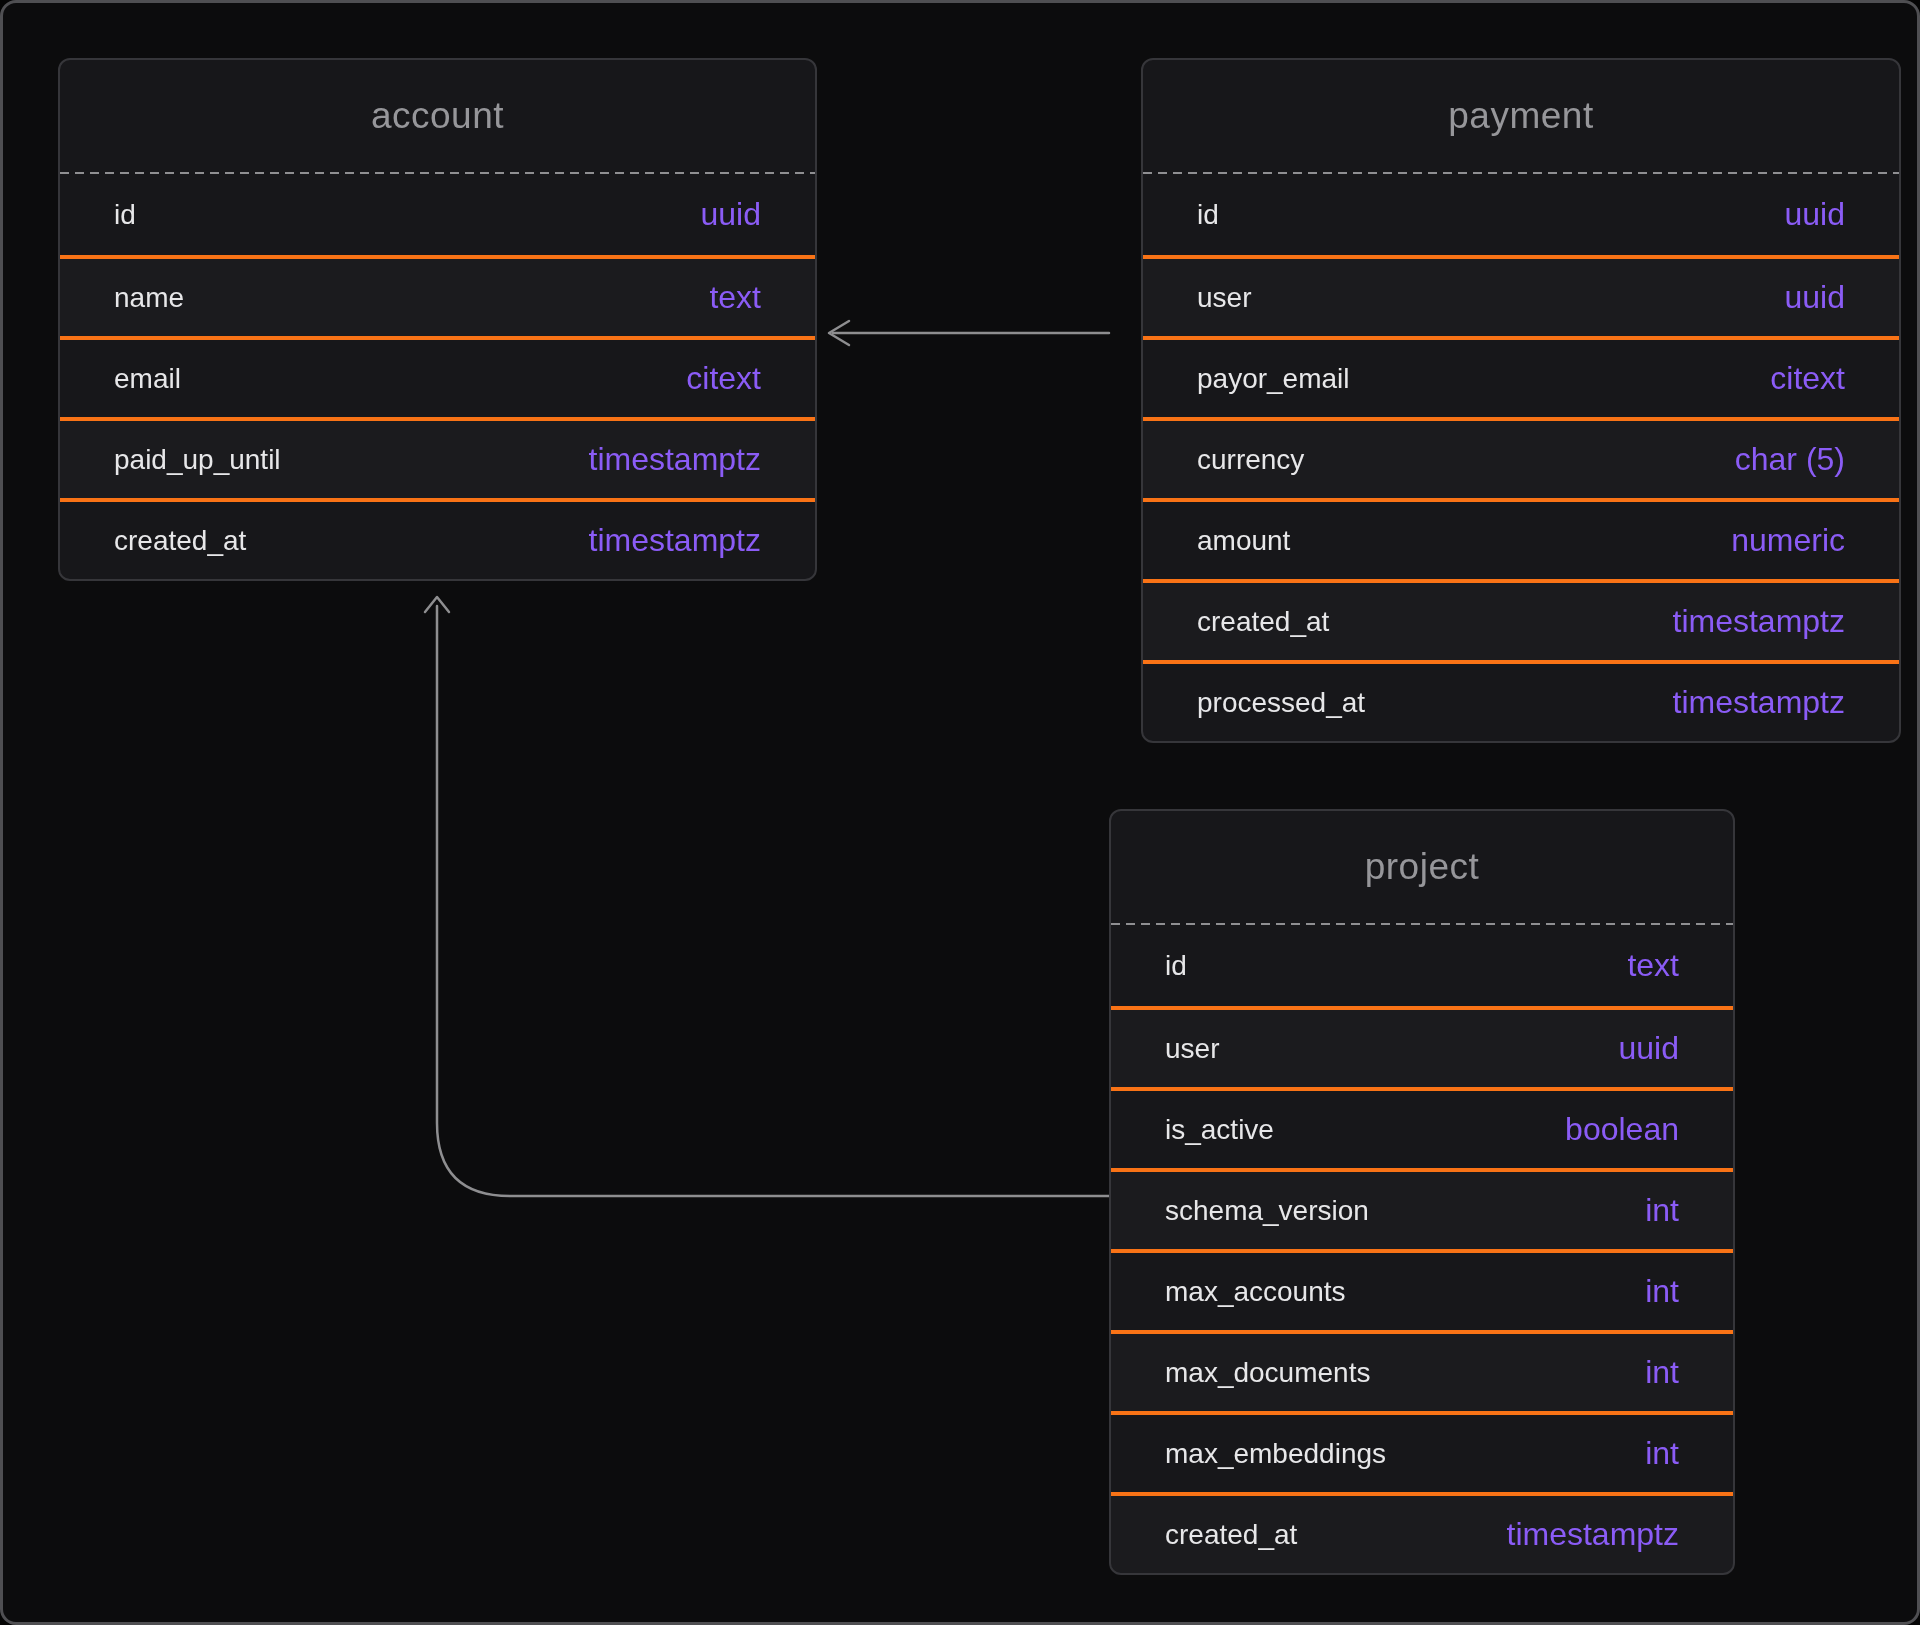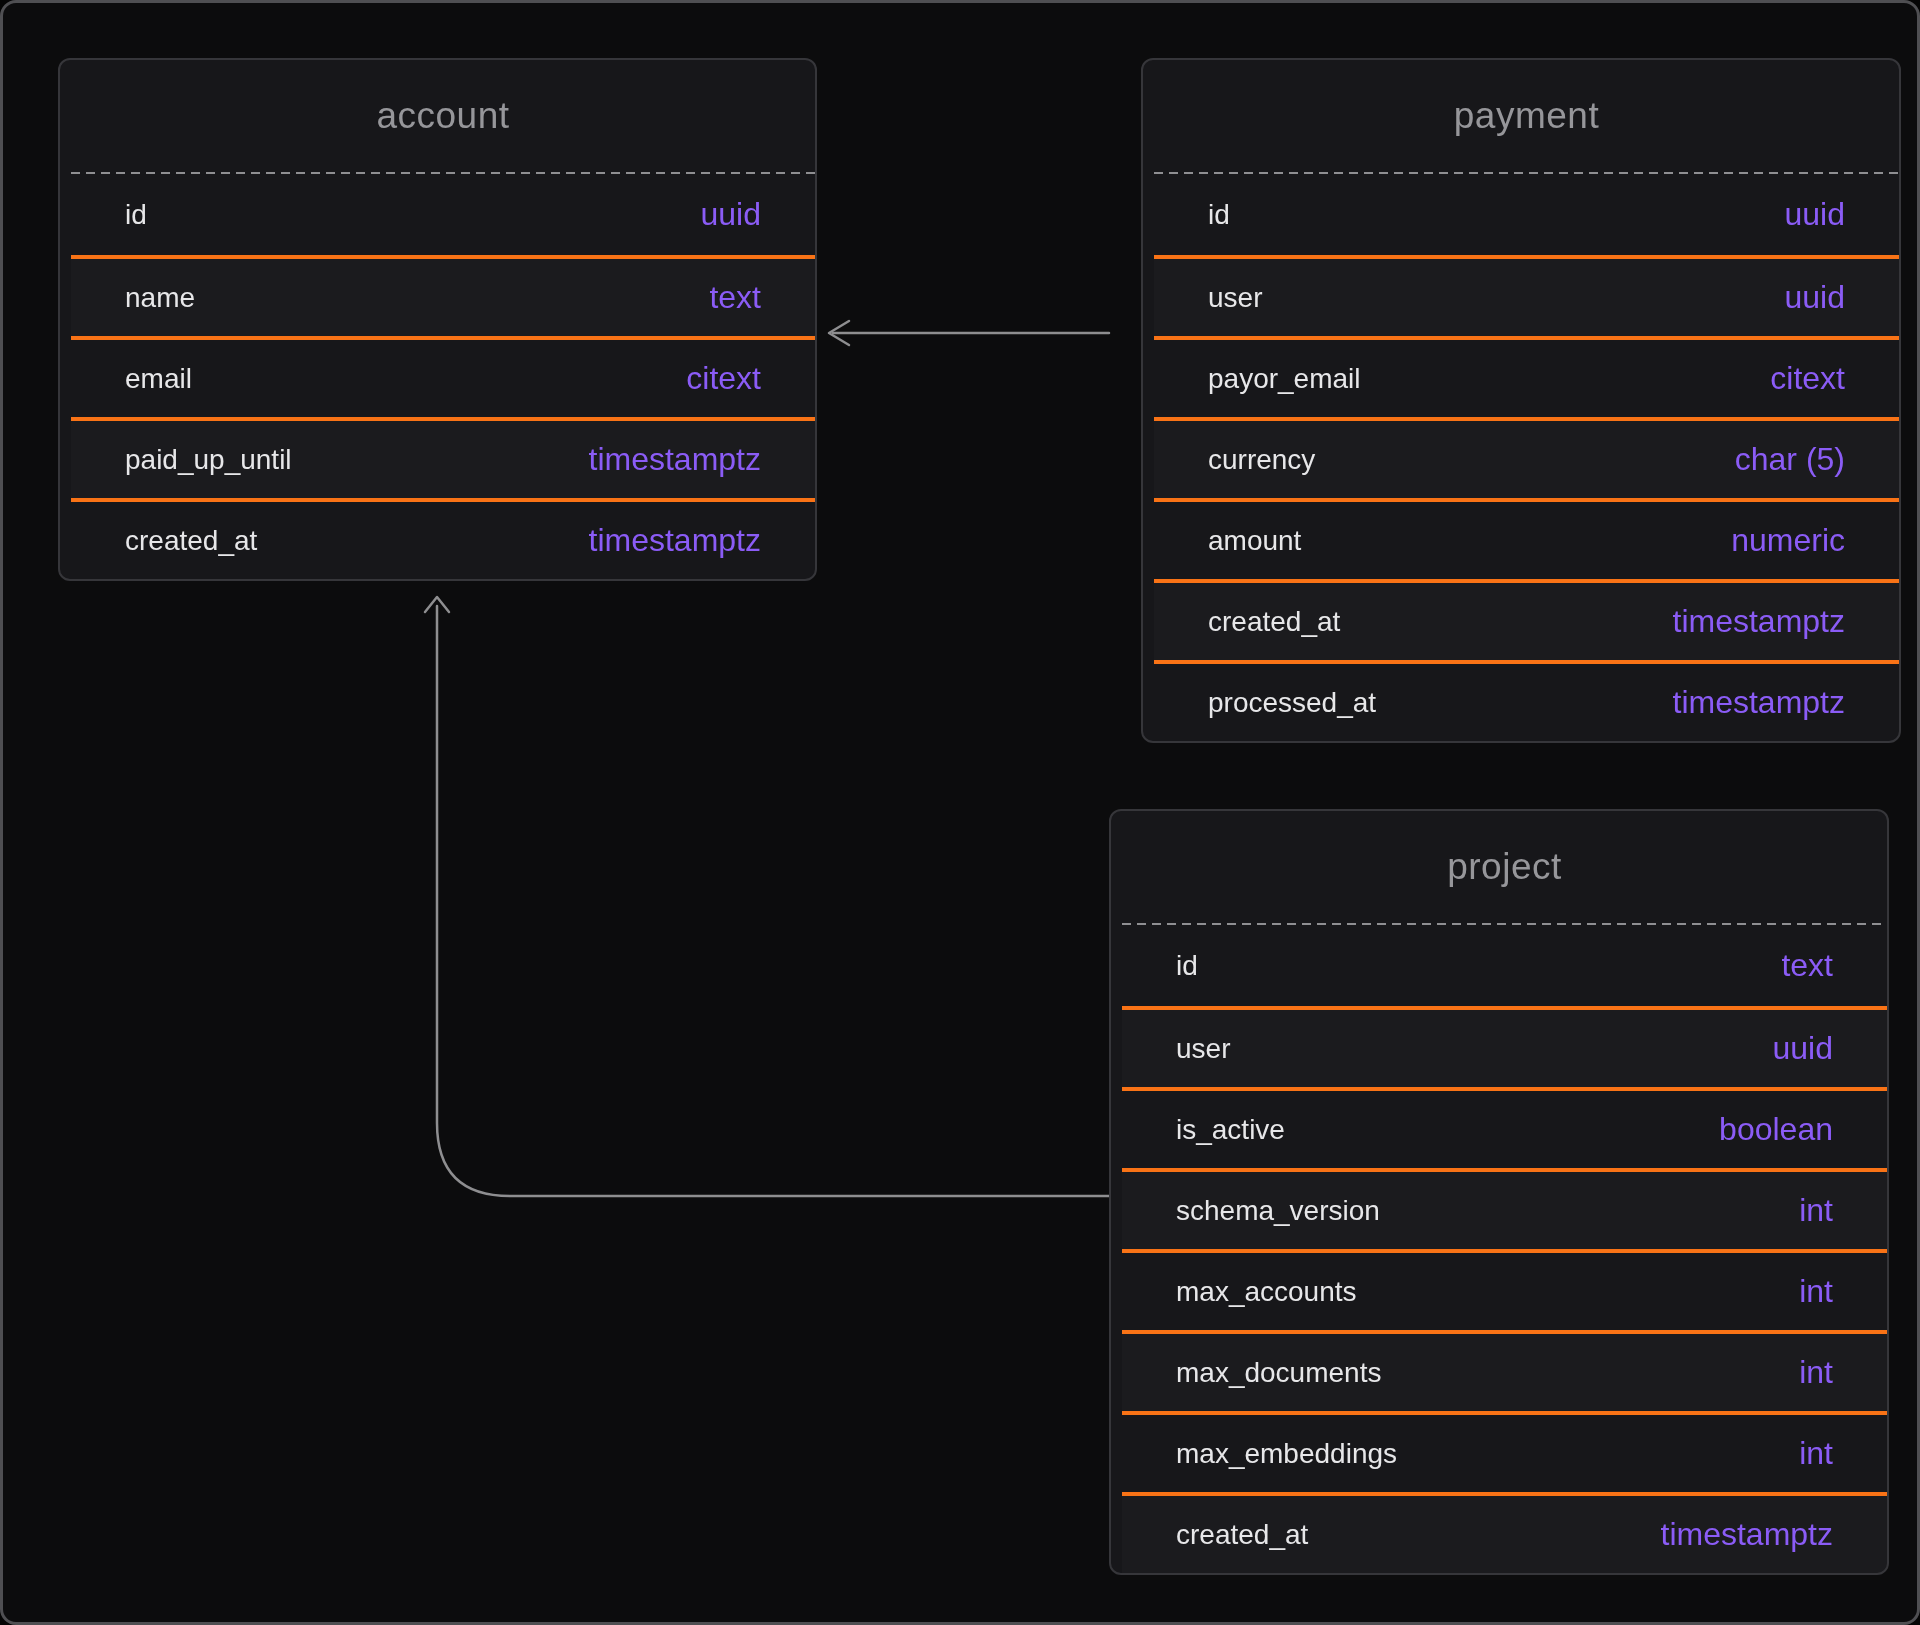--- a/index.html
+++ b/index.html
@@ -31,25 +31,24 @@
     height: 1625px;
     pointer-events: none;
   }
   .table {
     position: absolute;
     box-sizing: border-box;
     background: #17171a;
     border: 2px solid #36363a;
     border-radius: 12px;
     overflow: hidden;
-    padding-left: 11px;
   }
   .t0 { left: 55px;   top: 55px;  width: 759px; }
   .t1 { left: 1106px; top: 55px;  width: 760px; margin-left: 32px; }
-  .t2 { left: 1106px; top: 806px; width: 780px; }
+  .t2 { left: 1106px; top: 806px; width: 626px; }
   .thead {
     height: 112px;
     display: flex;
     align-items: center;
     justify-content: center;
     font-size: 37px;
     letter-spacing: 0.5px;
     color: #96969a;
   }
   .dash {

